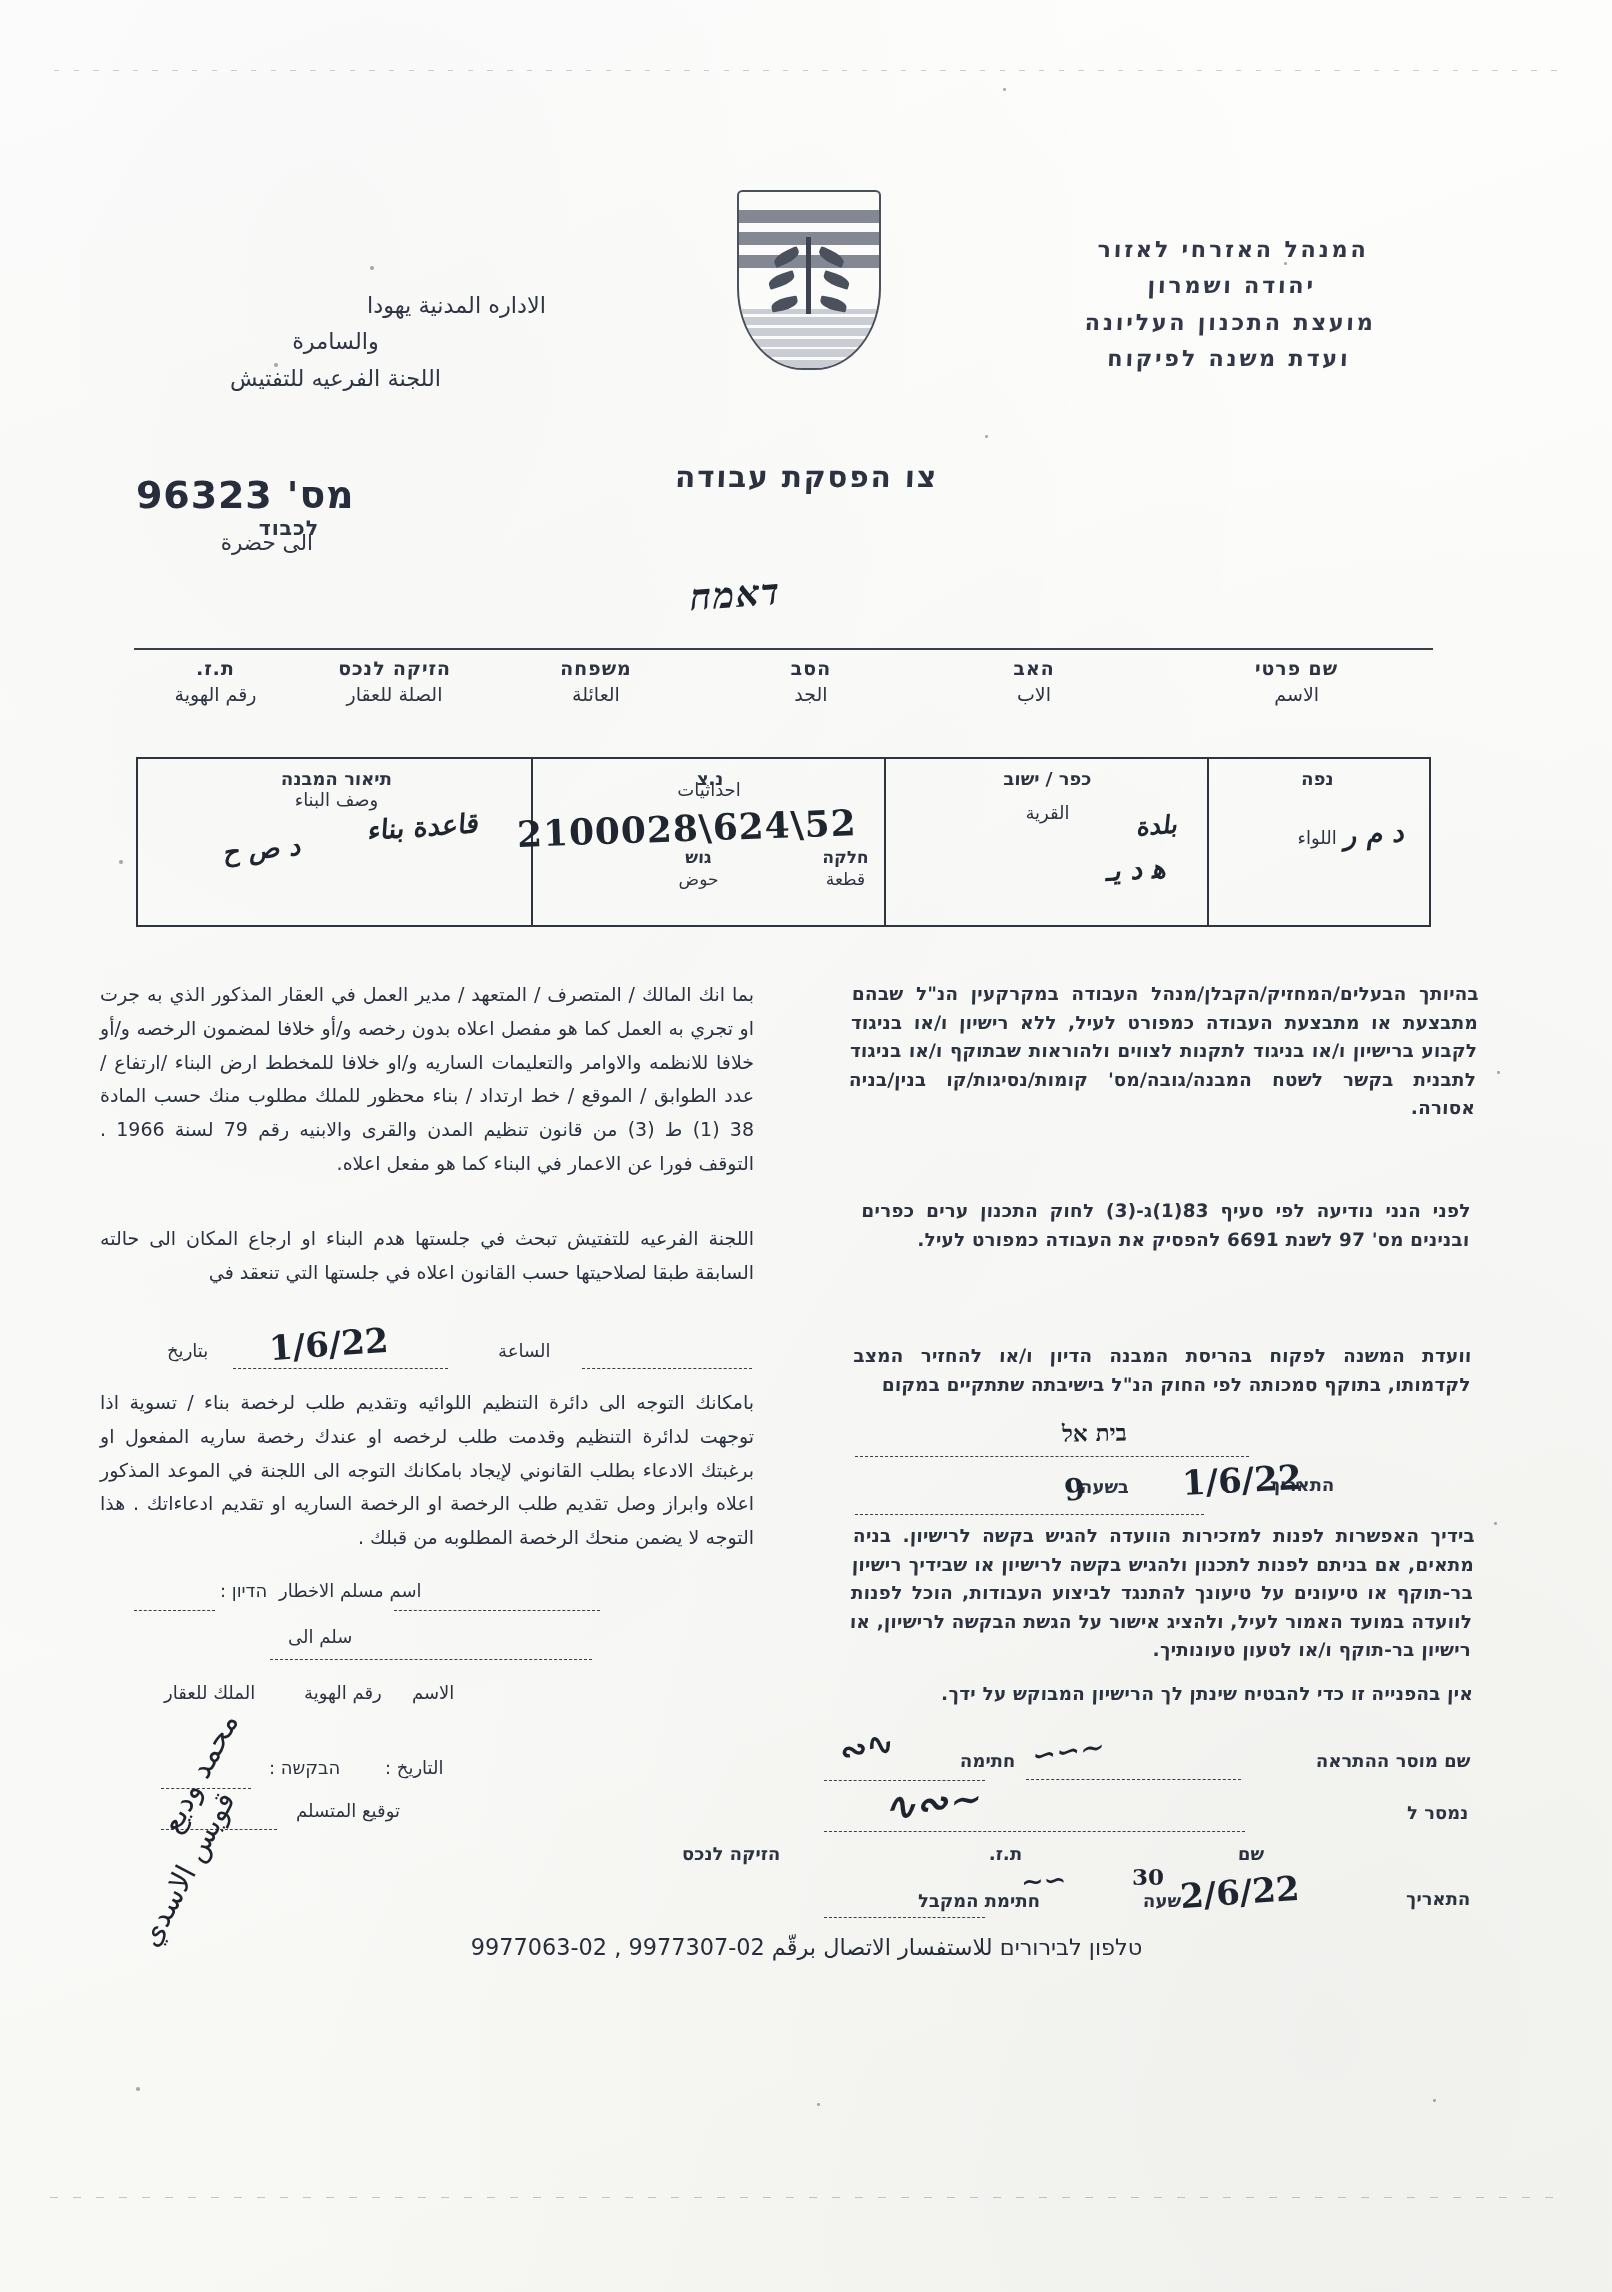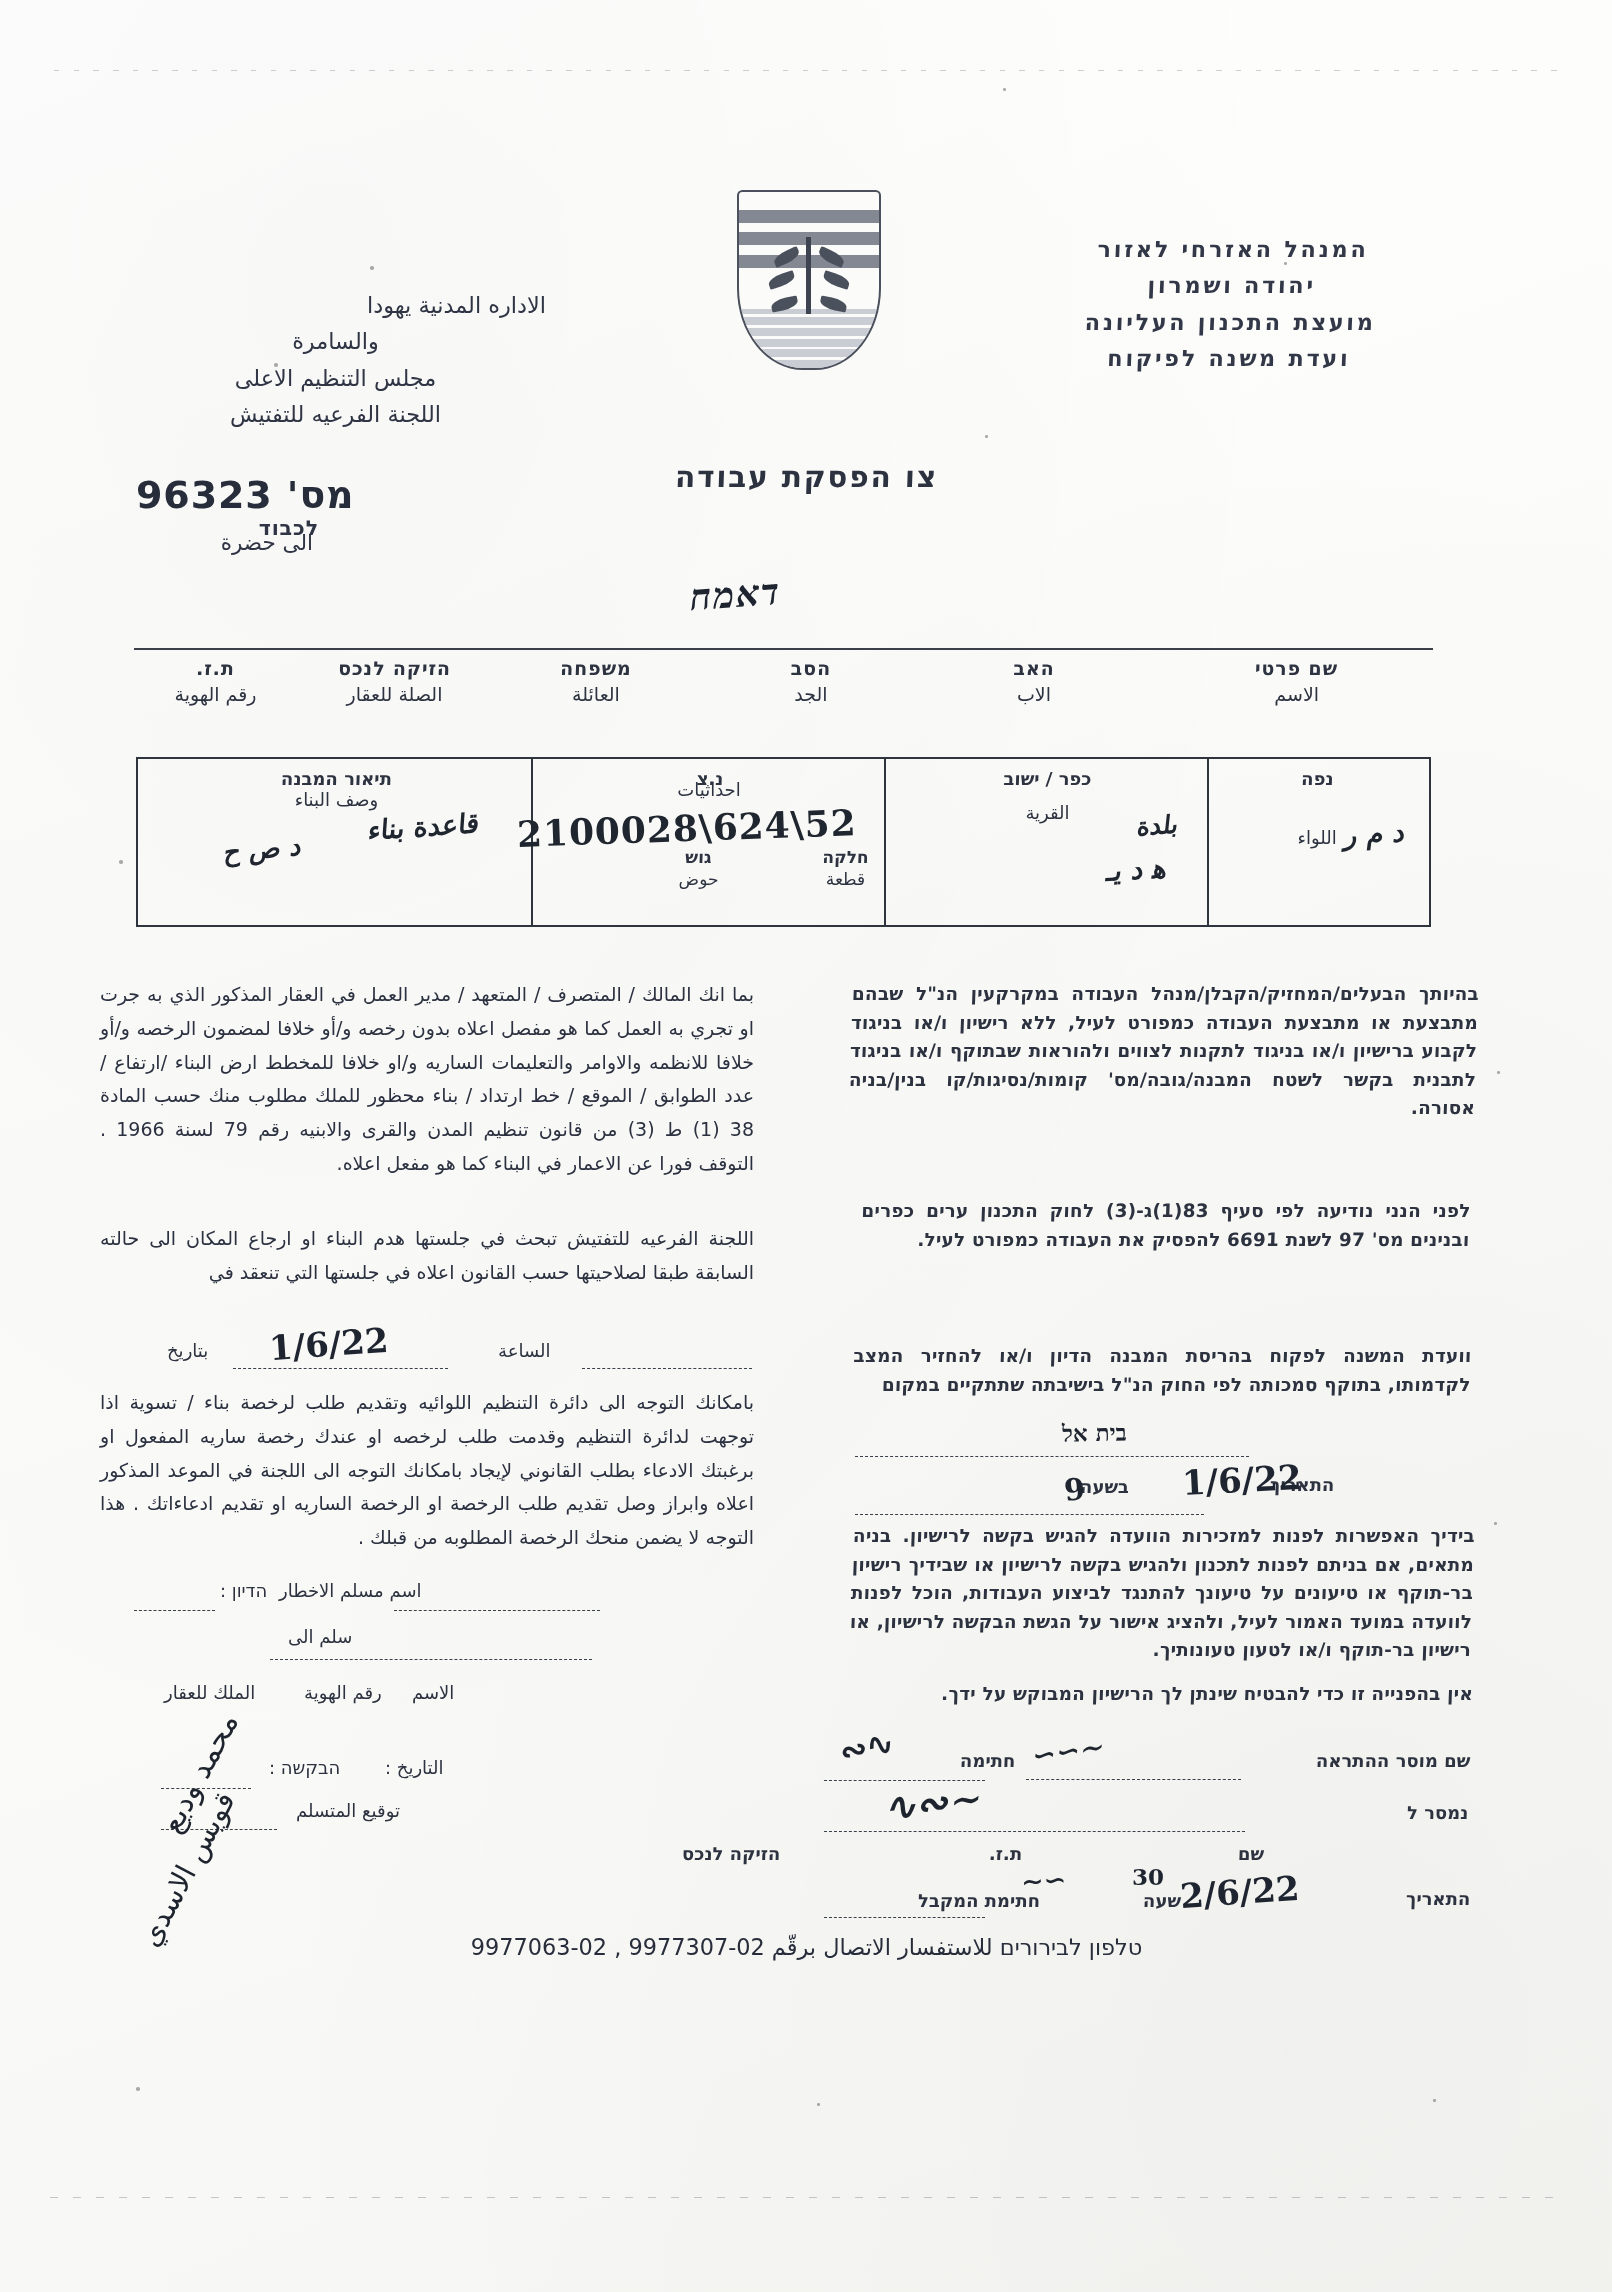--- a/index.html
+++ b/index.html
@@ -172,21 +172,20 @@
   <div class="hdr-heb heb">
     <div>המנהל האזרחי לאזור</div>
     <div>יהודה ושמרון</div>
     <div>מועצת התכנון העליונה</div>
     <div>ועדת משנה לפיקוח</div>
   </div>
 
   <div class="hdr-ara ara">
     <div class="l1">الاداره المدنية يهودا</div>
     <div>والسامرة</div>
-    <div>مجلس التنظيم الاعلى</div>
     <div>اللجنة الفرعيه للتفتيش</div>
   </div>
 
   <div class="title-heb heb">צו הפסקת עבודה</div>
 
   <div class="doc-no heb">
     <span>מס'</span>
     <span>32369</span>
   </div>
 

